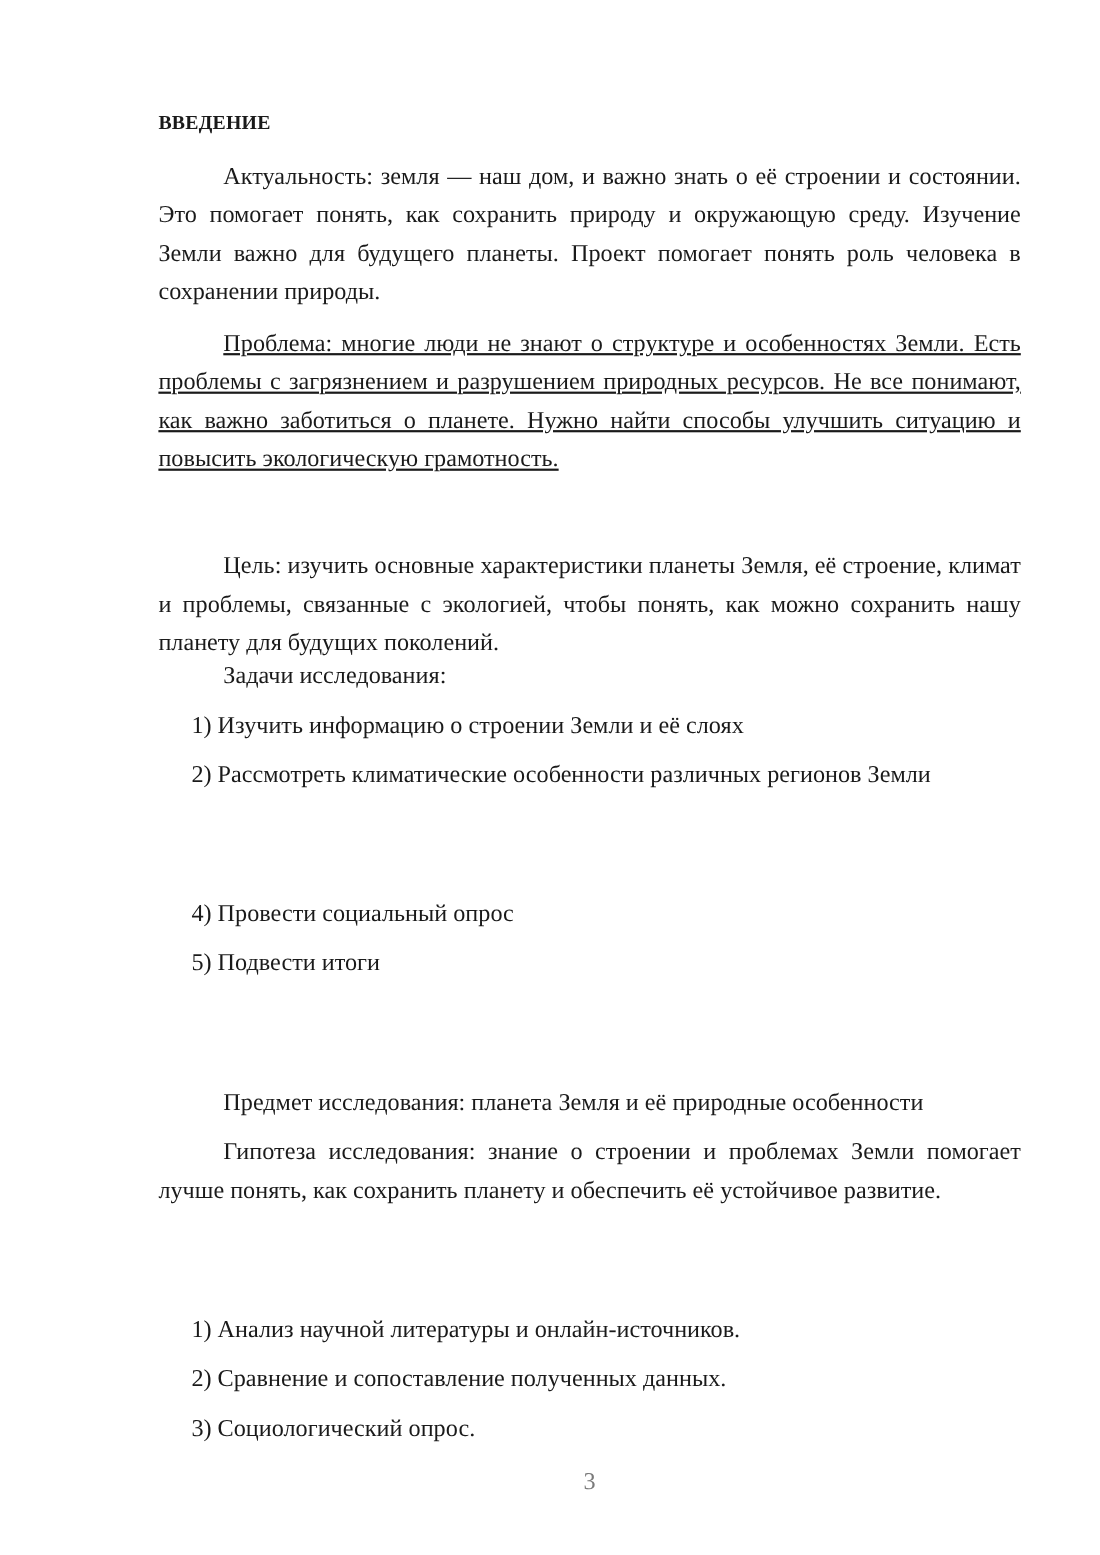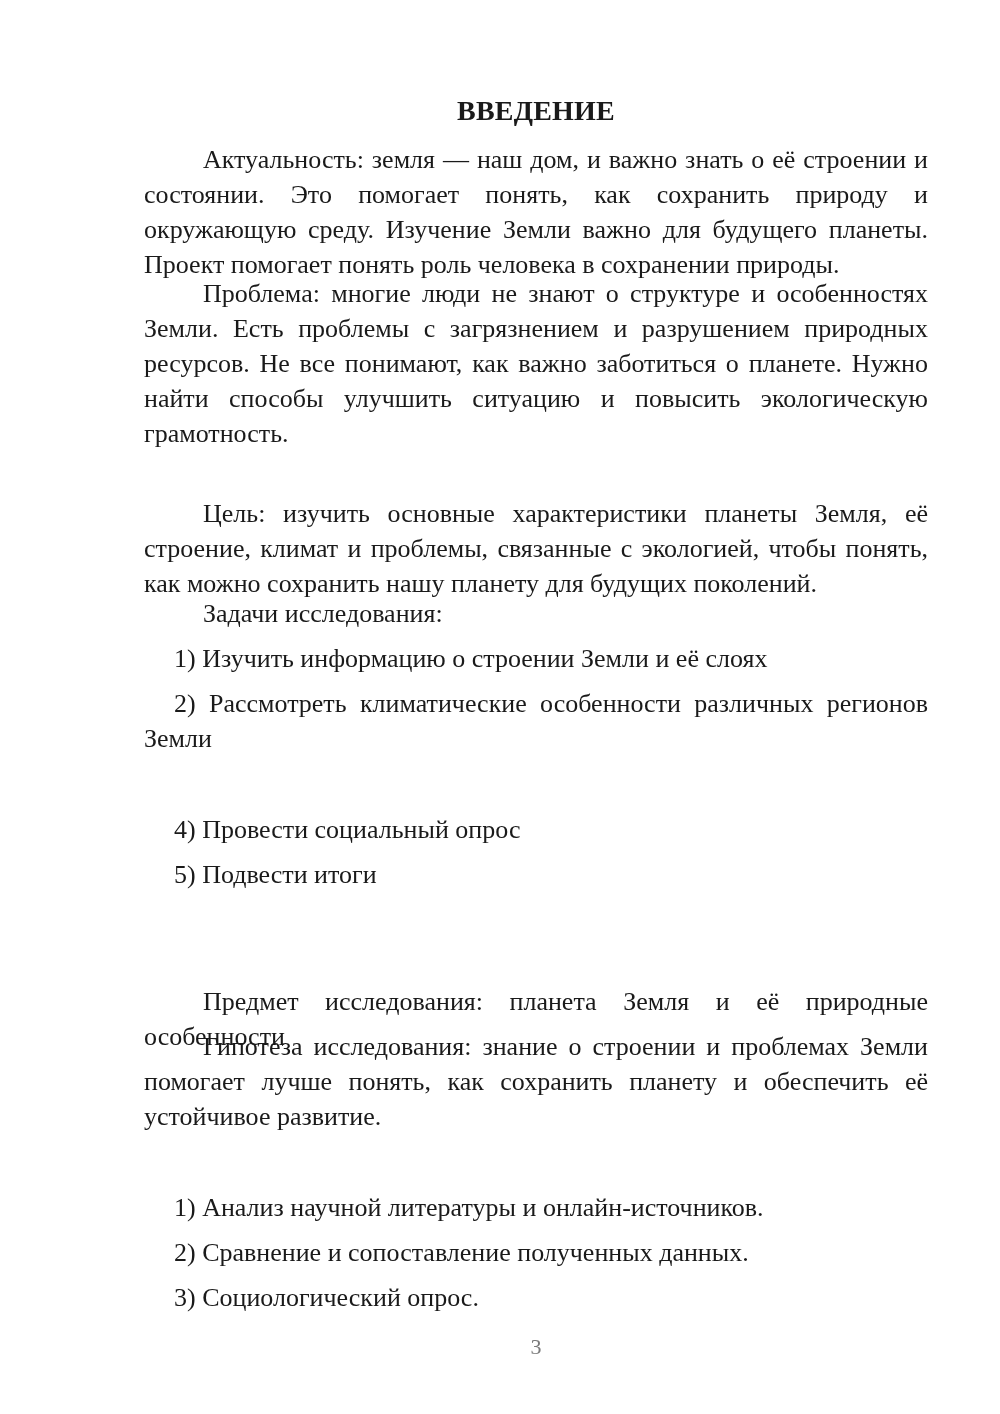--- a/index.html
+++ b/index.html
@@ -20,31 +20,31 @@
       left: 144px;
       top: 0;
       width: 784px;
       height: 1414px;
     }
     .title {
       position: absolute;
       top: 96px;
       left: 0;
       width: 784px;
-      text-align: center;
+      text-align: left;
       font-weight: bold;
-      font-size: 28px;
+      font-size: 18px;
       line-height: 30px;
       letter-spacing: 0.2px;
     }
     .p {
       position: absolute;
       left: 0;
       width: 784px;
-      font-size: 26px;
+      font-size: 22px;
       line-height: 35px;
       text-align: justify;
       text-align-last: left;
       margin: 0;
     }
     .indent { text-indent: 59px; }
     .list-indent { text-indent: 30px; }
     .page-number {
       position: absolute;
       top: 1334px;
@@ -57,21 +57,21 @@
   </style>
 </head>
 <body>
 
 <div class="page">
 
   <div class="title">ВВЕДЕНИЕ</div>
 
   <p class="p indent" style="top:142px;">Актуальность: земля — наш дом, и важно знать о её строении и состоянии. Это помогает понять, как сохранить природу и окружающую среду. Изучение Земли важно для будущего планеты. Проект помогает понять роль человека в сохранении природы.</p>
 
-  <p class="p indent" style="top:276px;">Проблема: многие люди не знают о структуре и особенностях Земли. Есть проблемы с загрязнением и разрушением природных ресурсов. Не все понимают, как важно заботиться о планете. Нужно найти способы улучшить ситуацию и повысить экологическую грамотность.</p>
+  <p class="p indent" style="top:294px;text-decoration:underline;">Проблема: многие люди не знают о структуре и особенностях Земли. Есть проблемы с загрязнением и разрушением природных ресурсов. Не все понимают, как важно заботиться о планете. Нужно найти способы улучшить ситуацию и повысить экологическую грамотность.</p>
 
   <p class="p indent" style="top:480px;margin-top:16px;">Цель: изучить основные характеристики планеты Земля, её строение, климат и проблемы, связанные с экологией, чтобы понять, как можно сохранить нашу планету для будущих поколений.</p>
 
   <p class="p indent" style="top:596px;">Задачи исследования:</p>
 
   <p class="p list-indent" style="top:641px;">1) Изучить информацию о строении Земли и её слоях</p>
   <p class="p list-indent" style="top:686px;">2) Рассмотреть климатические особенности различных регионов Земли</p>
   <p class="p list-indent" style="top:812px;">4) Провести социальный опрос</p>
   <p class="p list-indent" style="top:857px;">5) Подвести итоги</p>
 

